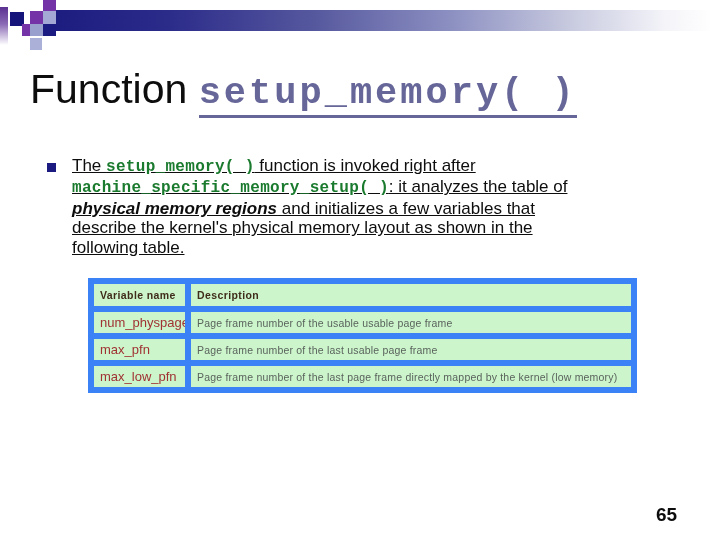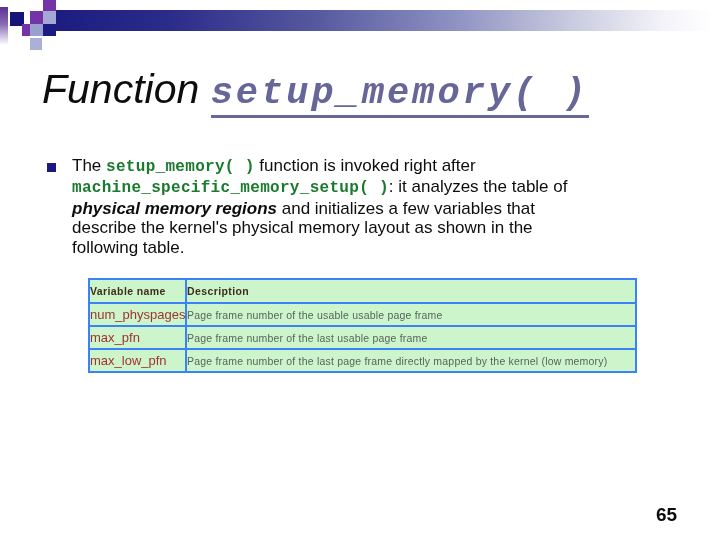--- a/index.html
+++ b/index.html
@@ -21,53 +21,53 @@
   .sq-e{left:43px;top:24px;width:13px;height:12px;background:#1b1b82;}
   .sq-f{left:22px;top:24px;width:8px;height:12px;background:#7434a8;}
   .sq-g{left:30px;top:24px;width:13px;height:12px;background:#9aa0ce;}
   .sq-h{left:30px;top:38px;width:12px;height:12px;background:#aab0d8;}
   .deco-strip{
     position:absolute;left:0;top:7px;width:8px;height:38px;
     background:linear-gradient(to bottom,#5b3191 0%,#8a6ab5 45%,#ffffff 100%);
   }
 
   
-  .title{position:absolute;left:42px;top:66px;white-space:nowrap;font-style:italic;}
+  .title{position:absolute;left:30px;top:66px;white-space:nowrap;}
   .title-prefix{
     font-size:41px;color:#0d0d0d;letter-spacing:0;
     font-family:"Liberation Sans", sans-serif;
   }
   .title-code{
     font-family:"Liberation Mono", monospace;font-weight:bold;
     font-size:37px;color:#666699;letter-spacing:3px;
     border-bottom:3px solid #666699;padding-bottom:1px;
   }
 
   
   .bullet-marker{
     position:absolute;left:47px;top:163px;width:9px;height:9px;background:#1a1a80;
   }
   .bullet-text{
     position:absolute;left:72px;top:156px;width:620px;
-    font-size:17px;line-height:19.4px;color:#0d0d0d;white-space:pre-wrap;
+    font-size:17px;line-height:19.4px;color:#0d0d0d;white-space:pre-wrap;text-decoration:underline;
   }
   .code-green{
     font-family:"Liberation Mono", monospace;font-weight:bold;
     color:#1a7a2e;font-size:16px;letter-spacing:0.3px;
   }
   .emph{font-weight:bold;font-style:italic;}
 
   
   .var-table{
     position:absolute;left:88px;top:278px;width:549px;
     border-collapse:collapse;background:#ccf5cc;
     table-layout:fixed;
   }
   .var-table th,.var-table td{
-    border:2px solid #3b82f6;padding:2px 0;vertical-align:middle;
+    border:6px solid #3b82f6;padding:2px 6px;vertical-align:middle;
     overflow:hidden;white-space:nowrap;
   }
   .var-table th{
     height:18px;text-align:left;font-size:10.5px;font-weight:bold;
     color:#3f2c1a;letter-spacing:0.4px;
   }
   .col-var{width:97px;}
   .var-table td{height:17px;}
   .cell-var{
     font-family:Liberation Sans, sans-serif;font-size:13px;color:#a03232;

